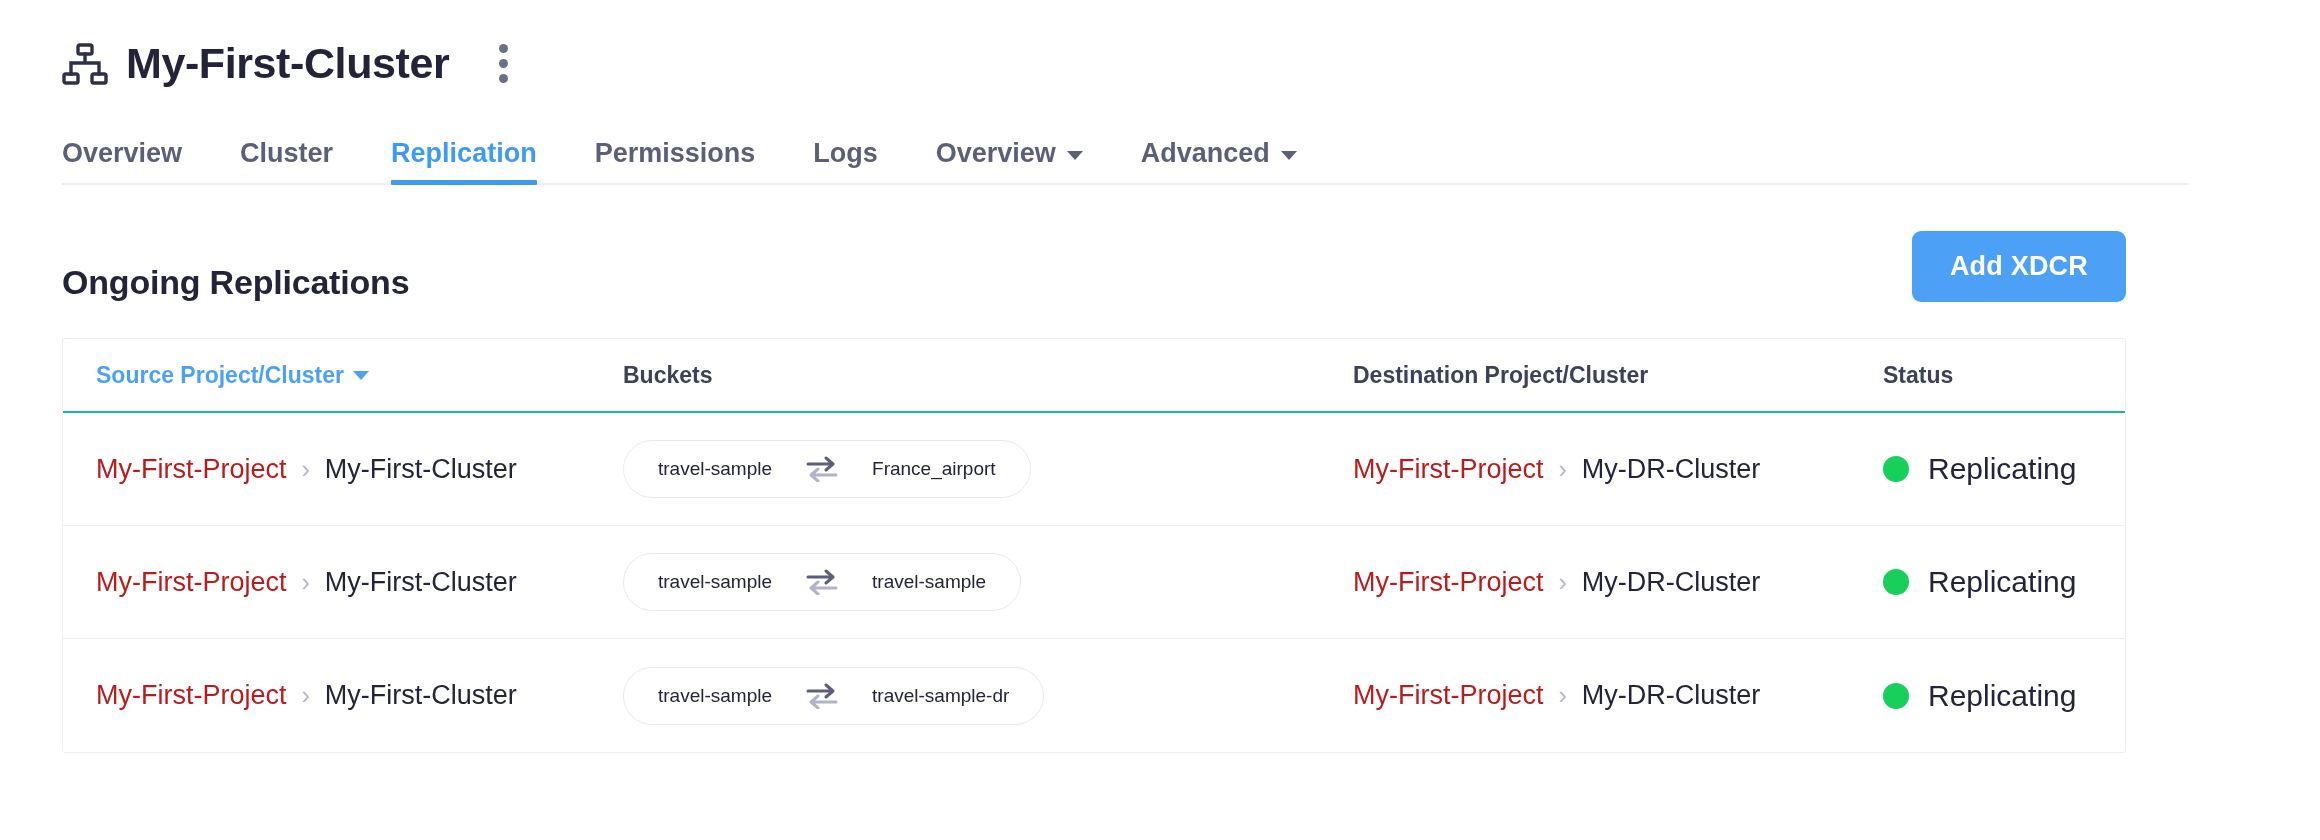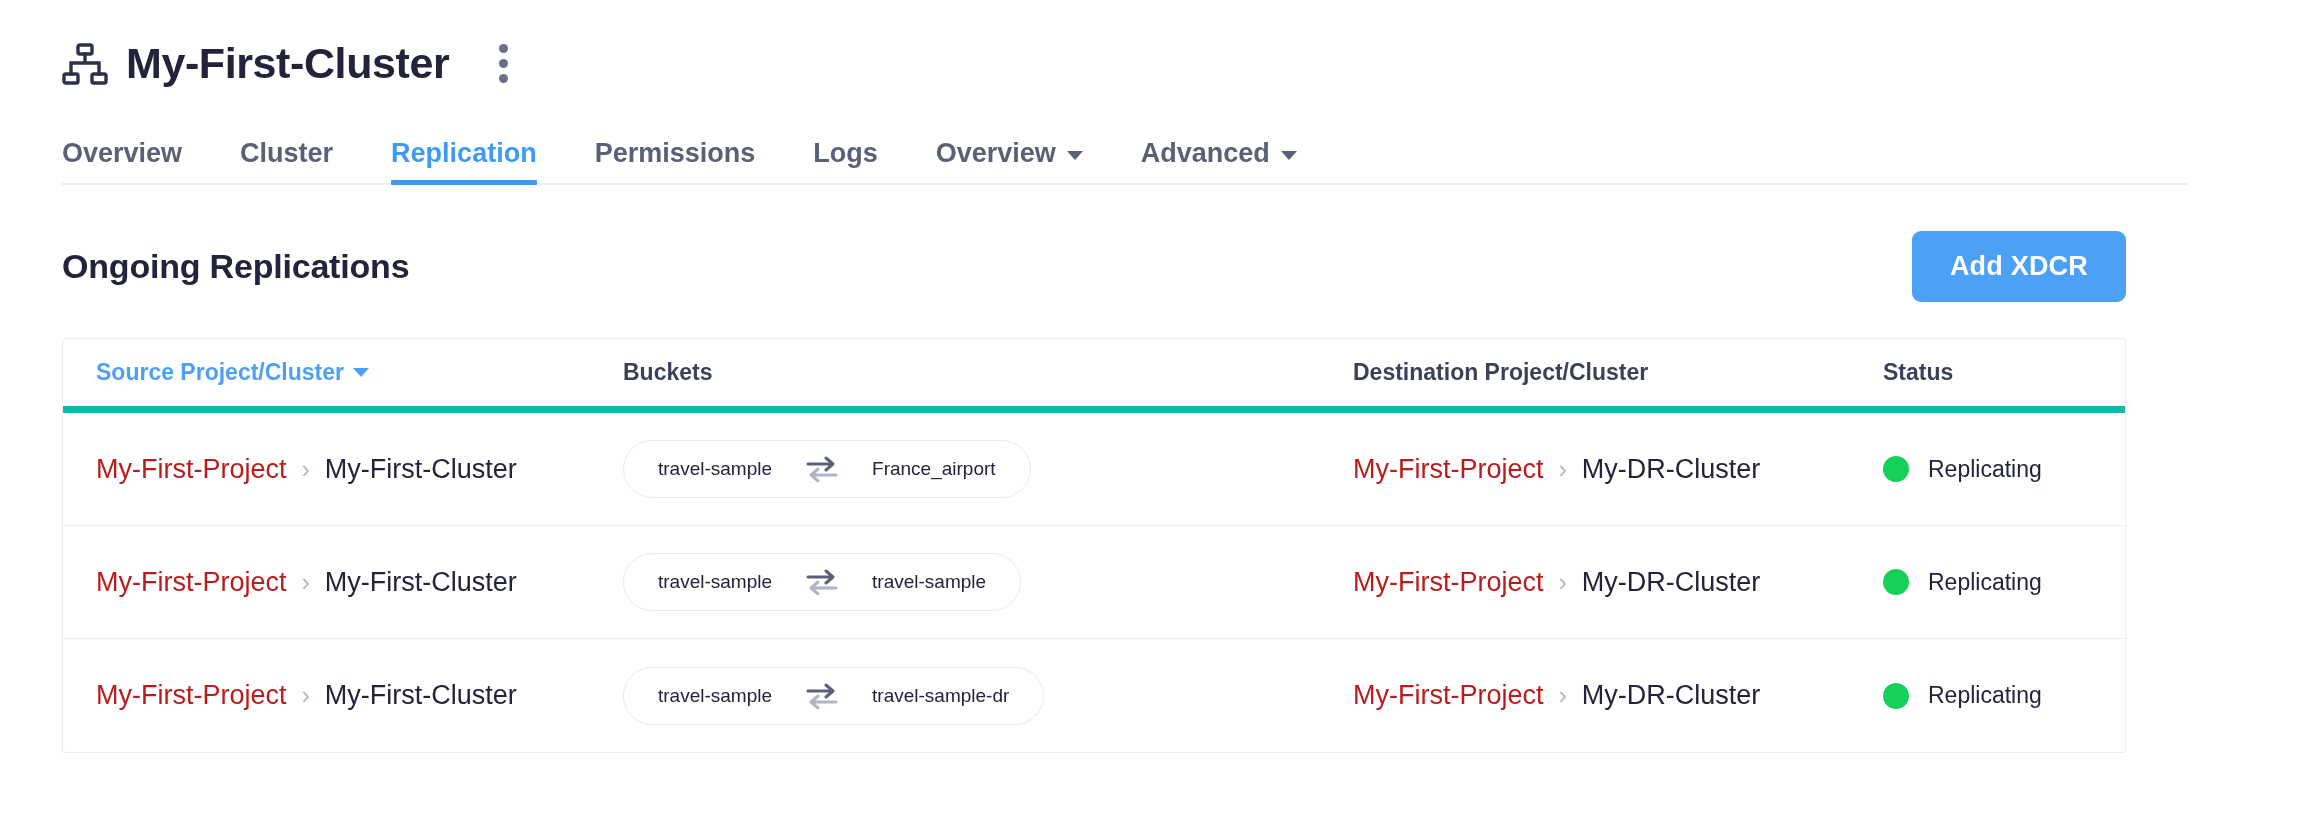--- a/index.html
+++ b/index.html
@@ -89,21 +89,21 @@
     border-right: 8px solid transparent;
     border-top: 9px solid #5b6076;
     display: inline-block;
     position: relative;
     top: 2px;
   }
 
   
   .section-head {
     display: flex;
-    align-items: center;
+    align-items: flex-end;
     justify-content: space-between;
     margin: 46px 62px 0 62px;
   }
   .section-title {
     font-size: 34px;
     font-weight: bold;
     color: #23243a;
     letter-spacing: -0.2px;
   }
   .btn-primary {
@@ -129,21 +129,21 @@
     overflow: hidden;
     background: #fff;
   }
   .t-row {
     display: flex;
     align-items: center;
     width: 100%;
   }
   .t-head {
     height: 74px;
-    border-bottom: 7px solid #14b8a6;
+    border-bottom: 2px solid #14b8a6;
   }
   .t-body-row {
     height: 113px;
     border-bottom: 1px solid #eceef2;
   }
   .t-body-row:last-child { border-bottom: none; }
 
   .col-source { width: 560px; flex: 0 0 560px; padding-left: 33px; }
   .col-buckets { width: 730px; flex: 0 0 730px; }
   .col-dest { width: 530px; flex: 0 0 530px; }
@@ -196,21 +196,21 @@
     align-items: center;
     gap: 19px;
     width: 300px;
     flex: 0 0 300px;
   }
   .dot {
     width: 26px; height: 26px; border-radius: 50%;
     background: #17d05b;
     flex: 0 0 auto;
   }
-  .status-text { font-size: 23px; color: #23243a; white-space: nowrap; }
+  .status-text { font-size: 30px; color: #23243a; white-space: nowrap; }
 
   .action-cell {
     display: flex;
     align-items: center;
     justify-content: flex-start;
     width: 120px;
     flex: 0 0 120px;
     position: relative;
   }
   .pause-icon { display: flex; gap: 7px; cursor: pointer; }

